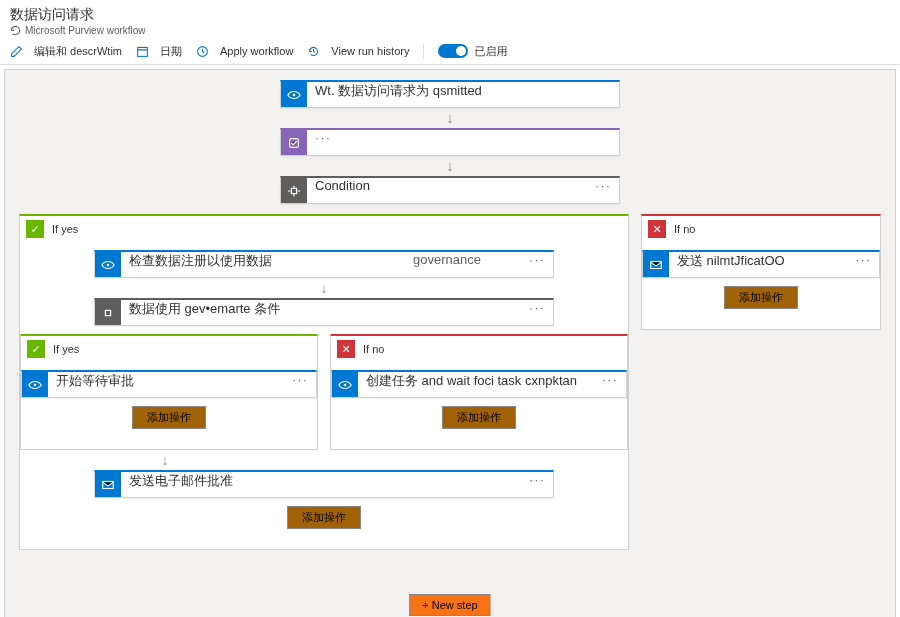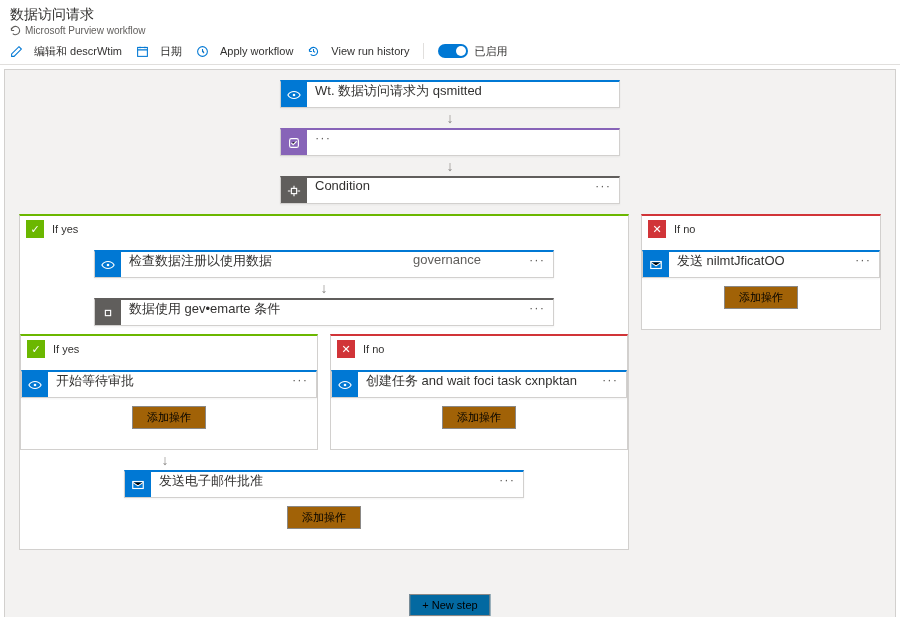--- a/index.html
+++ b/index.html
@@ -28,21 +28,21 @@
 .arrow{display:flex;justify-content:center;color:#8a8886;font-size:14px;padding:2px 0}
 .center-col{width:340px;margin:0 auto}
 .branch{background:#fff;border:1px solid #d2d0ce}
 .branch-hdr{display:flex;align-items:center;height:26px;gap:8px;padding:0 6px;font-size:11px}
 .chk{width:18px;height:18px;display:flex;align-items:center;justify-content:center;color:#fff;font-size:11px}
 .chk-yes{background:#6bb700}
 .chk-no{background:#d13438}
 .branch-body{padding:8px 0}
 .row2{display:flex;gap:12px}
 .btn{border:1px solid #8a8886;background:#a16207;padding:3px 14px;font-size:11px;cursor:pointer;display:block;margin:8px auto 12px}
-.newstep{border:1px solid #8a8886;background:#0369a1;padding:4px 12px;font-size:11px;position:absolute;bottom:8px;left:50%;transform:translateX(-50%);cursor:pointer}
+.newstep{border:1px solid #8a8886;background:#f97316;padding:4px 12px;font-size:11px;position:absolute;bottom:8px;left:50%;transform:translateX(-50%);cursor:pointer}
 svg{display:block}
 </style>
 </head>
 <body>
 
 <div class="header">
   <div class="title">数据访问请求</div>
   <div class="subtitle">
     <svg width="11" height="11" viewBox="0 0 16 16">
         <path fill="none" stroke="#605e5c" stroke-width="1.5" d="M2 8a6 6 0 1 1 2 4.5M2 8V4M2 8h4"></path>
@@ -187,21 +187,21 @@
                   </div>
                 <div class="node-label">创建任务 and wait foci task cxnpktan</div>
                 <div class="node-menu">···</div>
               </div>
               <button class="btn">添加操作</button>
             </div>
           </div>
         </div>
 
         <div class="arrow" style="width:290px">↓</div>
-        <div style="width:400px;margin:0 auto">
+        <div style="width:460px;margin:0 auto">
           <div class="node bar-blue">
             <div class="node-icon ic-blue">
                 <svg width="14" height="14" viewBox="0 0 16 16">
                   <rect x="2" y="4" width="12" height="8" fill="none" stroke="#fff" stroke-width="1.3"></rect>
                   <path stroke="#fff" stroke-width="1.3" d="M2 5l6 4 6-4"></path>
                 </svg>
               </div>
             <div class="node-label">发送电子邮件批准</div>
             <div class="node-menu">···</div>
           </div>

